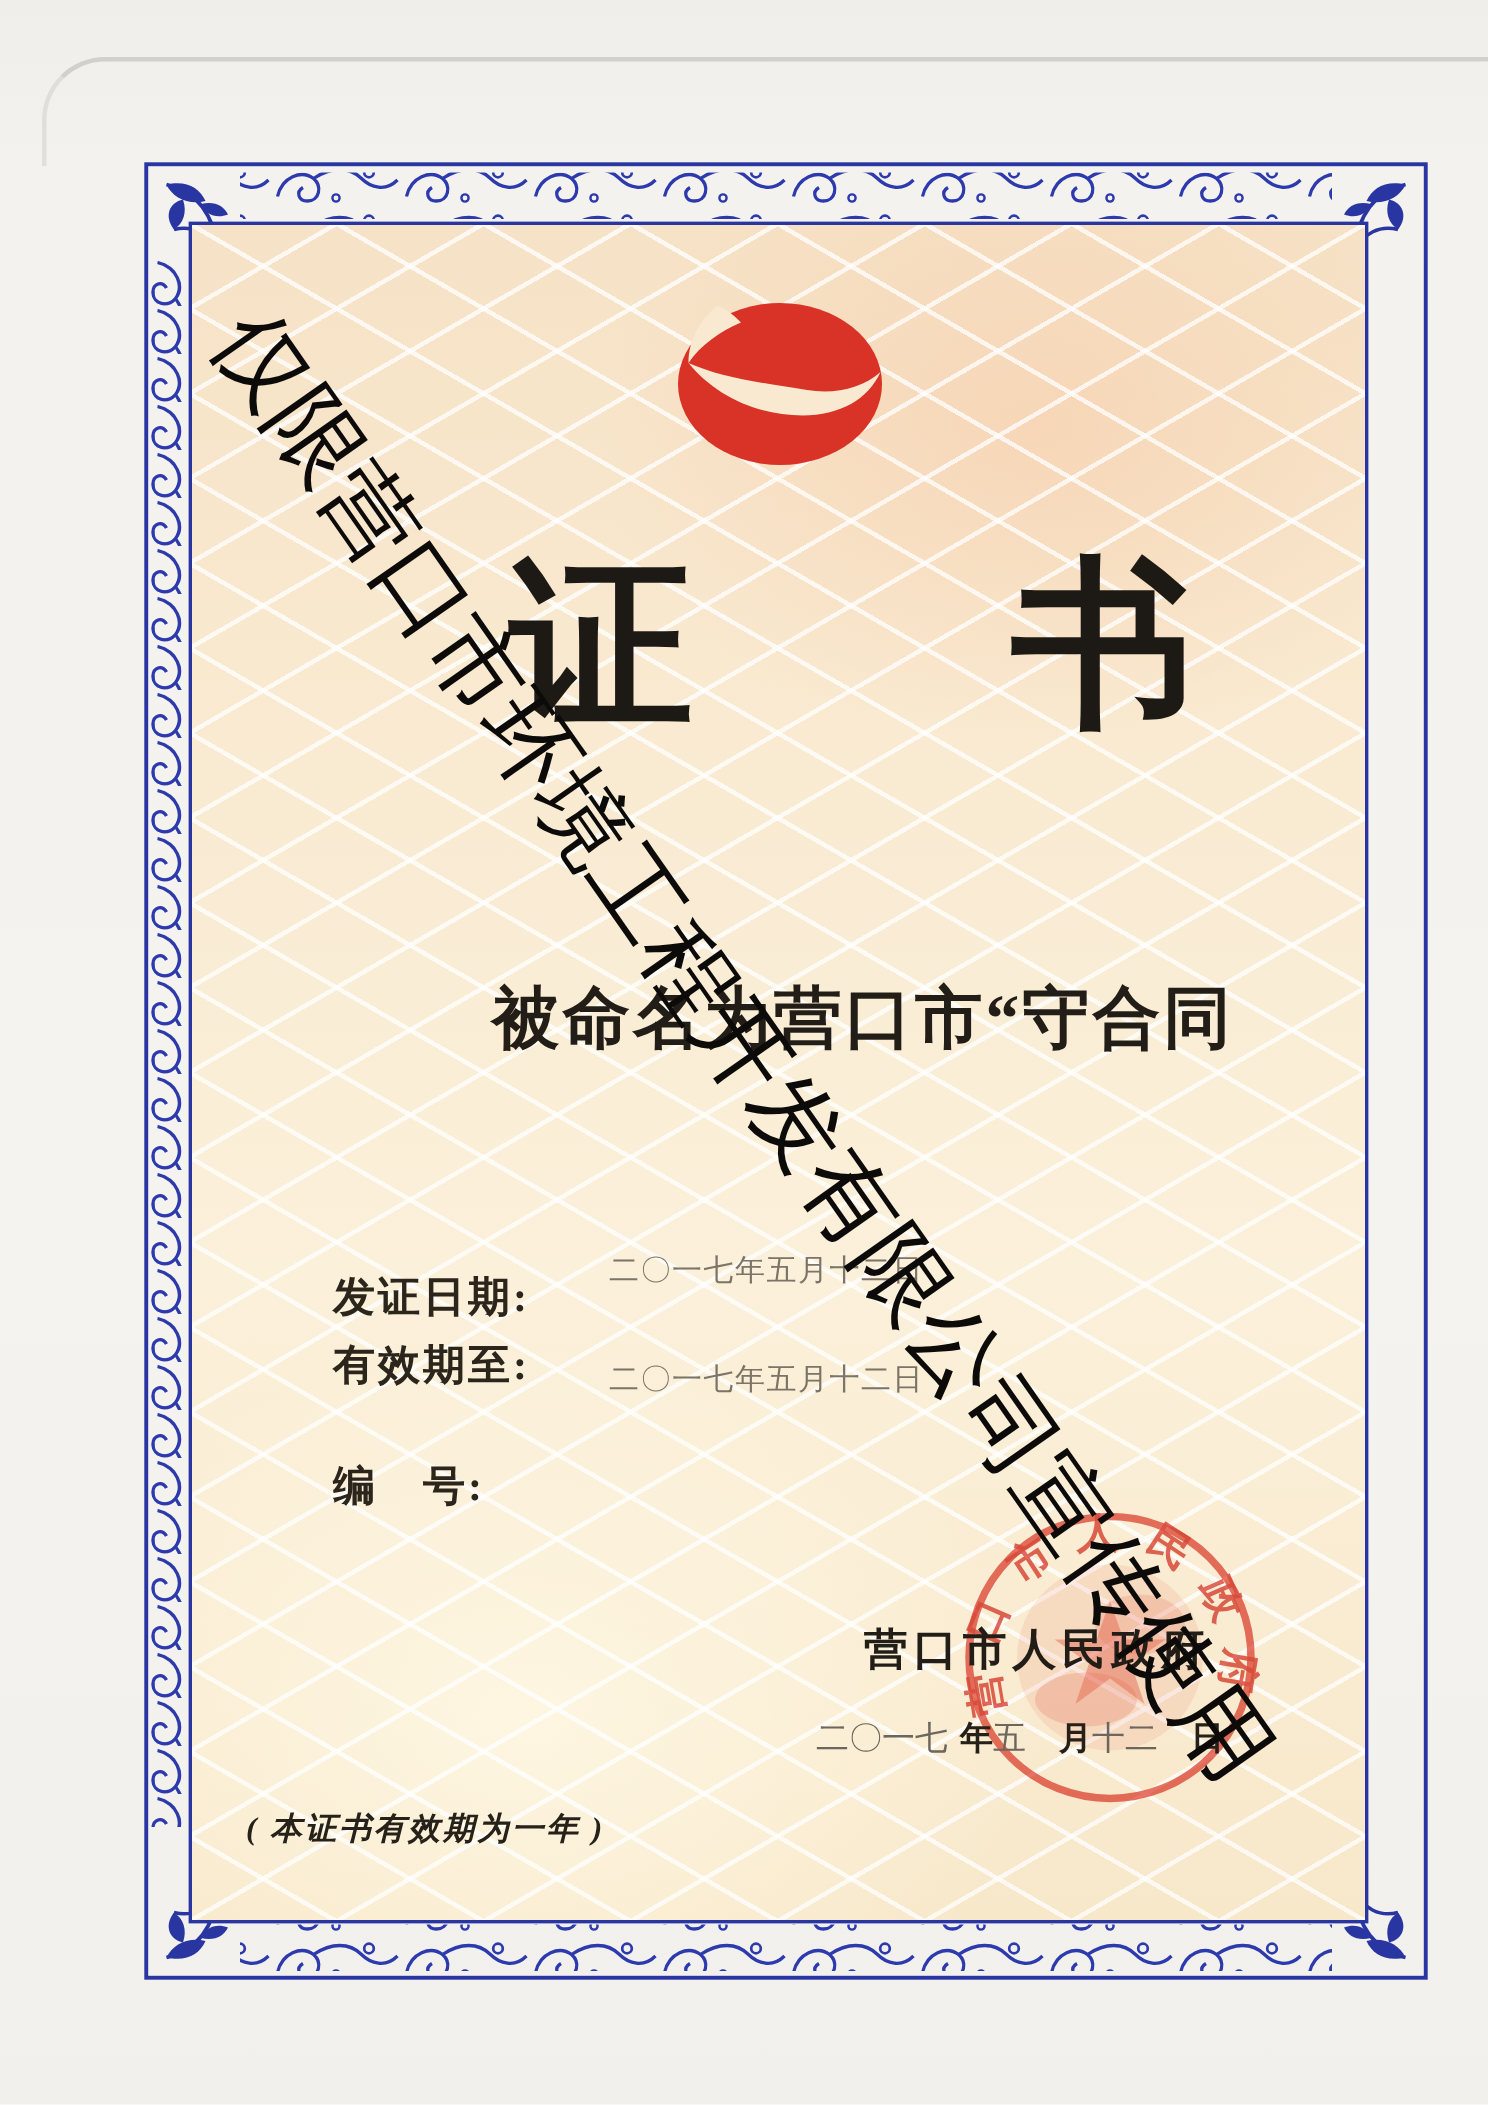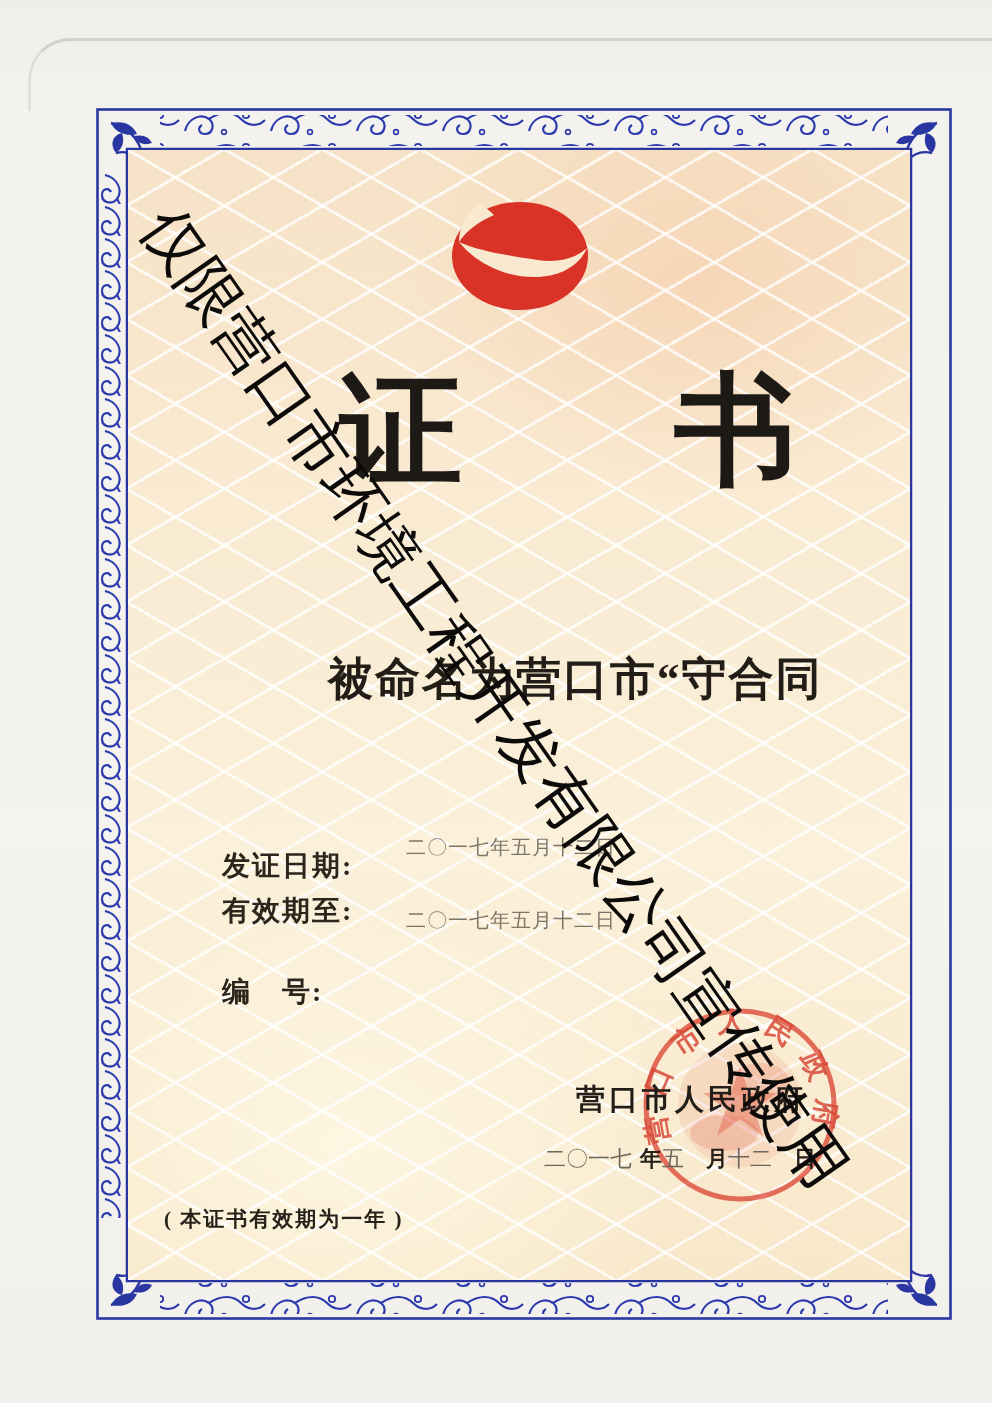--- a/index.html
+++ b/index.html
@@ -56,21 +56,21 @@
   }
   .issue-date{
     left:416px;top:997px;font-size:22px;white-space:nowrap;z-index:3;line-height:1.1;
   }
   .issue-date .typed{color:#6d665c;font-weight:normal;}
   .issue-date .printed{color:#262019;font-weight:bold;}
   .issue-date .gap-s{display:inline-block;width:8px;}
   .issue-date .gap-m{display:inline-block;width:22px;}
   .note{
     left:36px;top:1055px;font-size:21px;font-weight:bold;color:#272219;
-    letter-spacing:2px;white-space:nowrap;
+    letter-spacing:2px;white-space:nowrap;font-style:italic;
   }
   .seal-svg{left:512px;top:855px;width:200px;height:200px;mix-blend-mode:multiply;}
   .watermark{
     position:absolute;left:182px;top:198px;z-index:10;
     transform:rotate(55deg);transform-origin:0 0;
     font-size:62px;line-height:1;color:#0c0b0a;letter-spacing:0px;
     white-space:nowrap;font-family:"Liberation Serif","DejaVu Serif",serif;
   }
 </style>
 </head>

